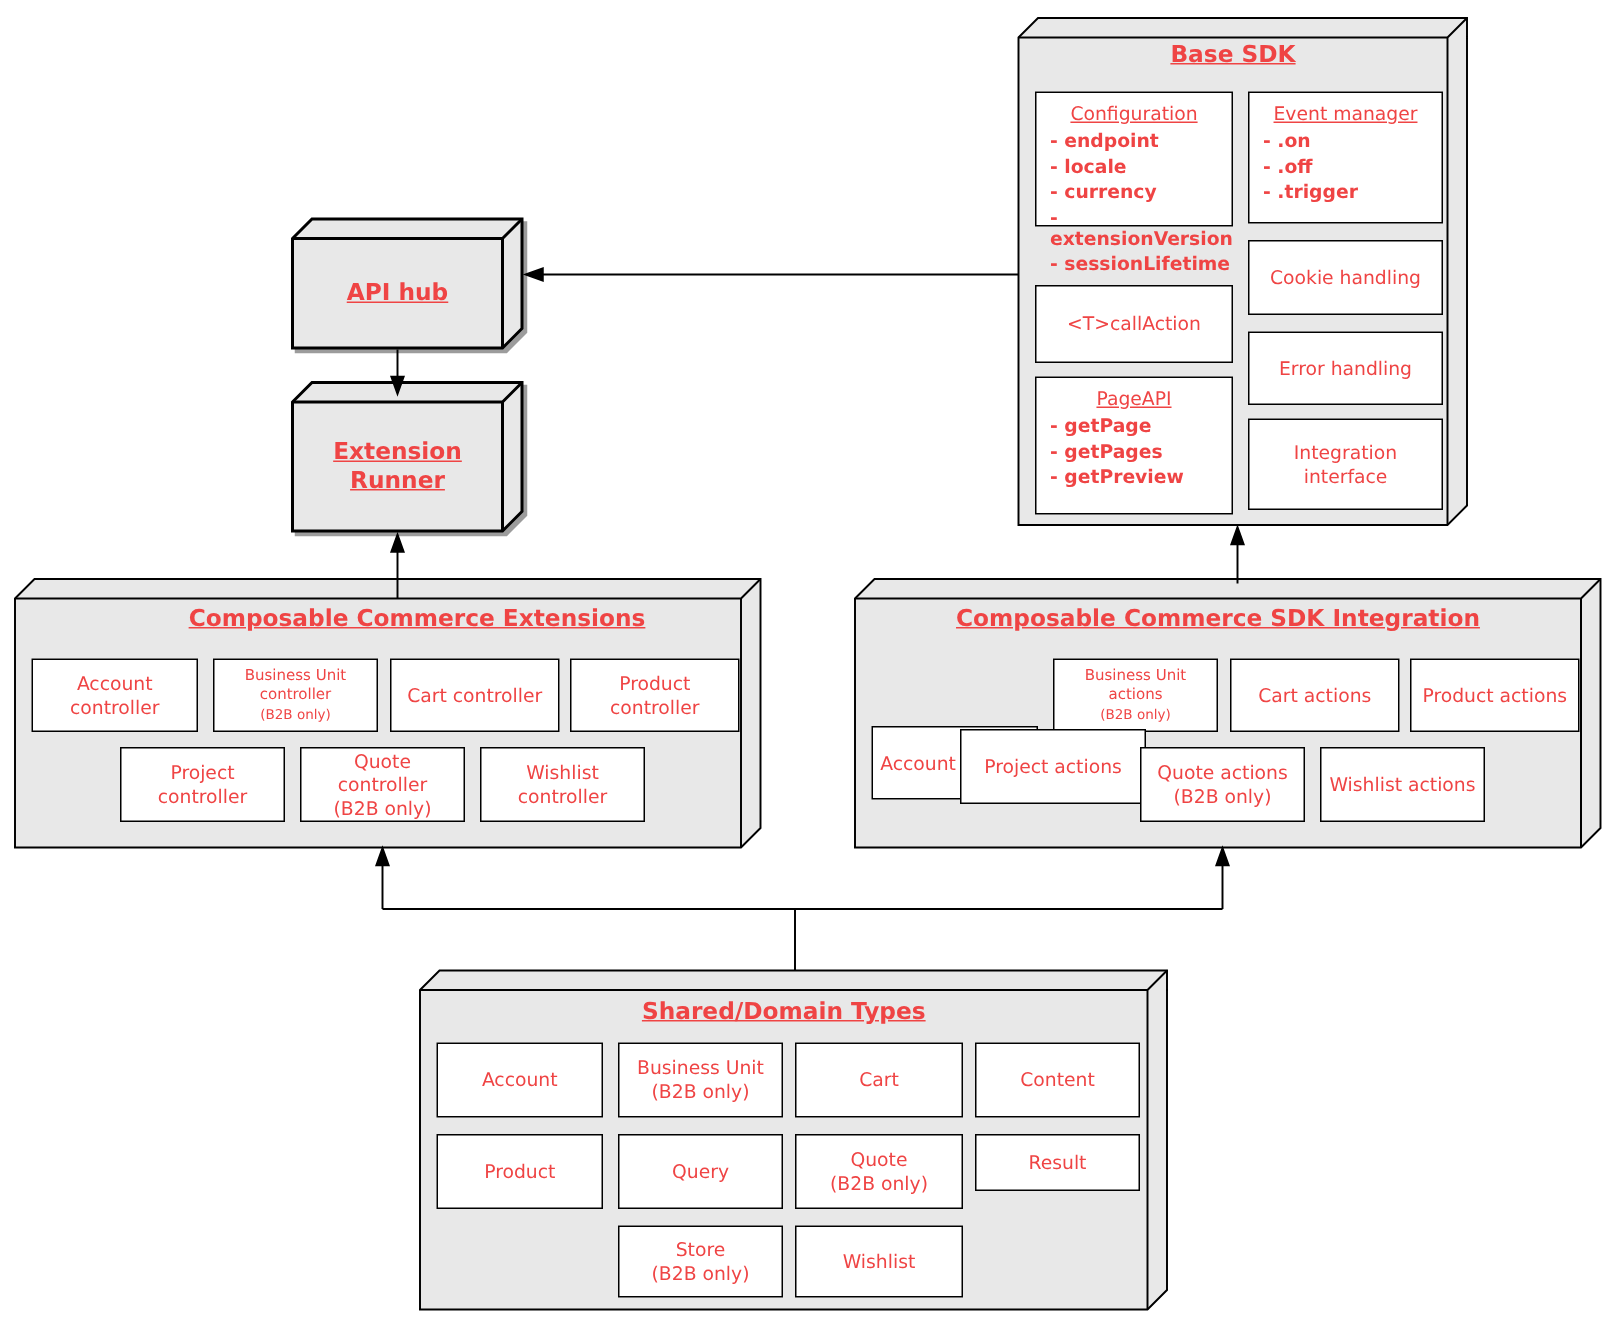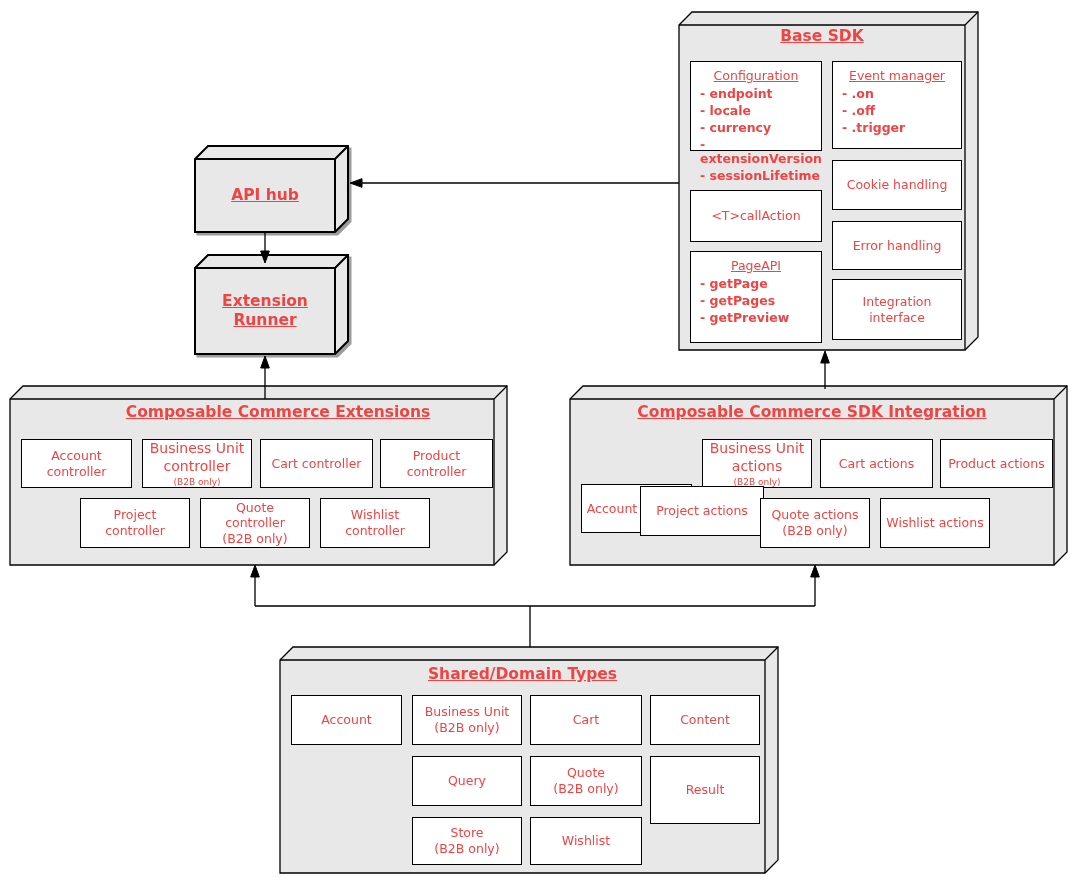--- a/index.html
+++ b/index.html
@@ -16,21 +16,21 @@
   .ahead{fill:#000;stroke:#000;stroke-width:1;}
   .cube-title{
     position:absolute;font-weight:bold;text-decoration:underline;
     font-size:15.5px;line-height:1.22;text-align:center;white-space:normal;
   }
   .wbox{
     position:absolute;background:#ffffff;border:1.3px solid #000;box-sizing:border-box;
     display:flex;flex-direction:column;align-items:center;justify-content:center;
     text-align:center;font-size:12.5px;line-height:1.25;padding:2px 4px;
   }
-  .wbox.small .label{font-size:14px;line-height:1.35;}
+  .wbox.small .label{font-size:10px;line-height:1.35;}
   .wbox.small .sub{font-size:9px;line-height:1.35;}
   .listbox{
     position:absolute;background:#ffffff;border:1.3px solid #000;box-sizing:border-box;
     font-size:12.5px;line-height:1.18;
   }
   .listbox .ltitle{text-align:center;text-decoration:underline;margin-top:7px;}
   .listbox .items{margin-top:3px;padding-left:9px;text-align:left;font-weight:bold;}
   .listbox .items div{margin-bottom:2.2px;}
 </style>
 </head>
@@ -210,28 +210,31 @@
   <div class="wbox" style="left:412px;top:695px;width:110px;height:50px;">
     <span class="label">Business Unit</span>
     <span class="sub">(B2B only)</span>
   </div>
   <div class="wbox" style="left:530px;top:695px;width:112px;height:50px;">
     <span class="label">Cart</span>
   </div>
   <div class="wbox" style="left:650px;top:695px;width:110px;height:50px;">
     <span class="label">Content</span>
   </div>
+  <div class="wbox" style="left:291px;top:756px;width:111px;height:50px;">
+    <span class="label">Product</span>
+  </div>
   <div class="wbox" style="left:412px;top:756px;width:110px;height:50px;">
     <span class="label">Query</span>
   </div>
   <div class="wbox" style="left:530px;top:756px;width:112px;height:50px;">
     <span class="label">Quote</span>
     <span class="sub">(B2B only)</span>
   </div>
-  <div class="wbox" style="left:650px;top:756px;width:110px;height:68px;">
+  <div class="wbox" style="left:650px;top:756px;width:110px;height:38px;">
     <span class="label">Result</span>
   </div>
   <div class="wbox" style="left:412px;top:817px;width:110px;height:48px;">
     <span class="label">Store</span>
     <span class="sub">(B2B only)</span>
   </div>
   <div class="wbox" style="left:530px;top:817px;width:112px;height:48px;">
     <span class="label">Wishlist</span>
   </div>
 

